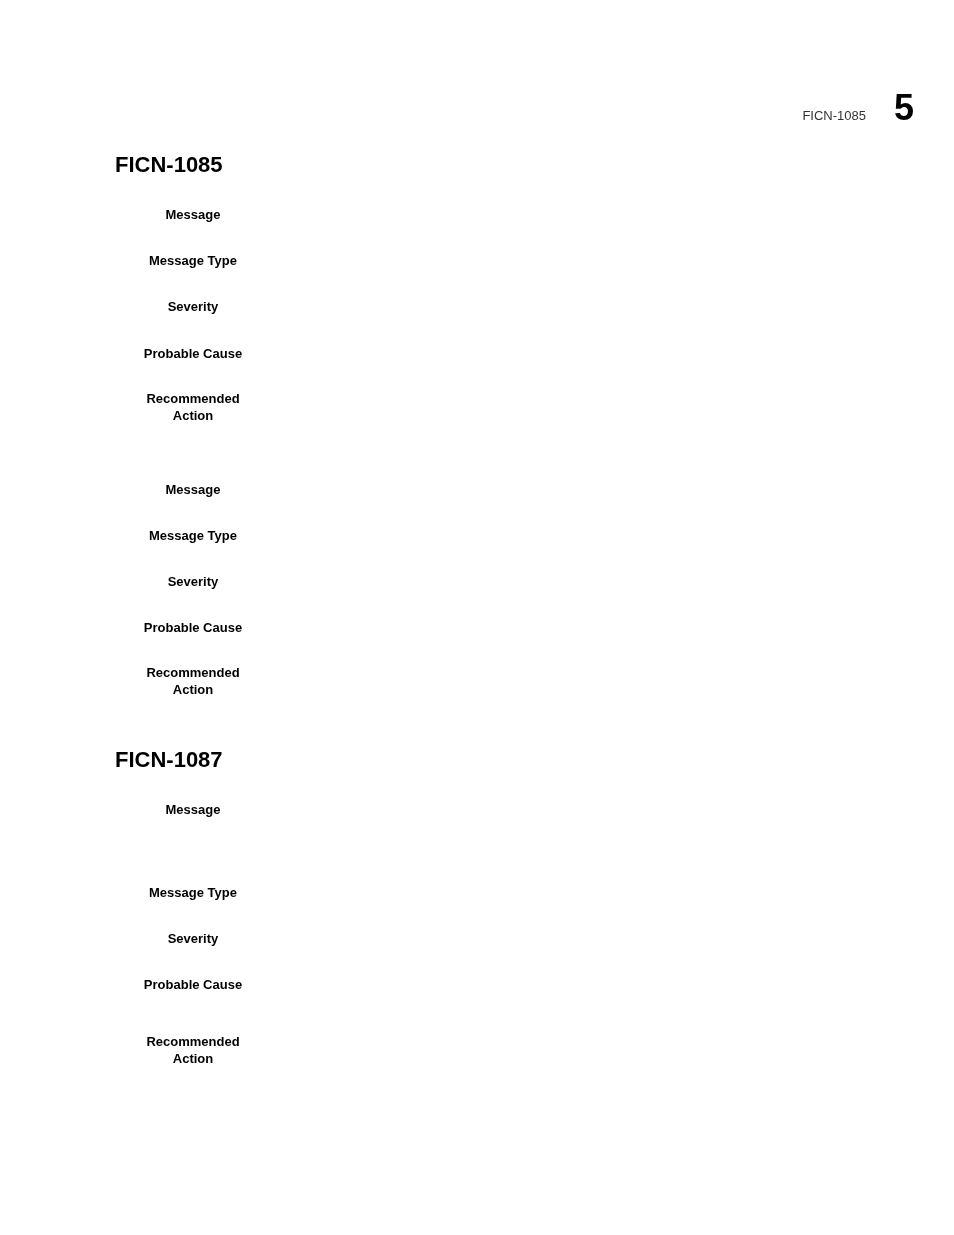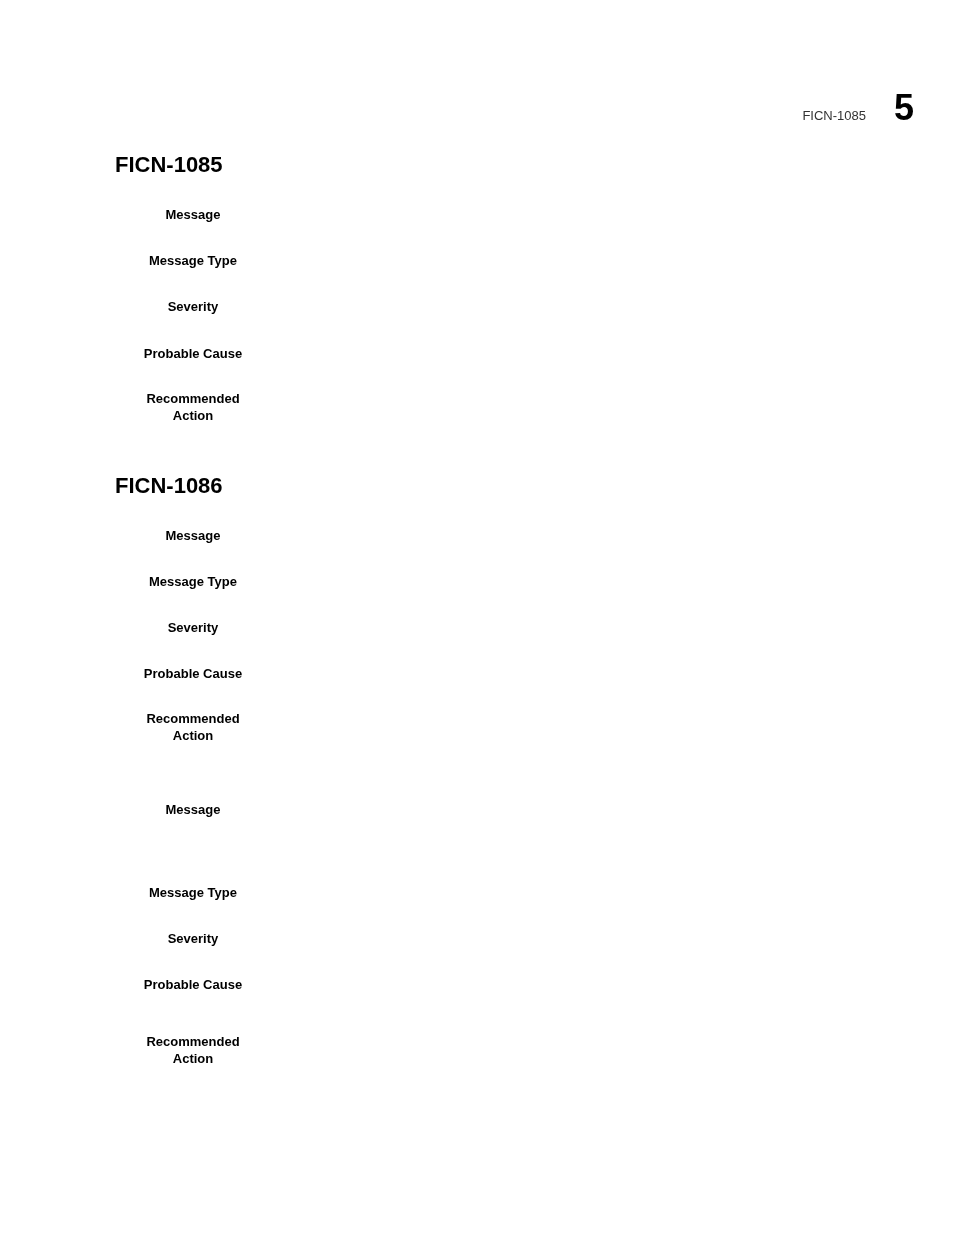--- a/index.html
+++ b/index.html
@@ -107,21 +107,20 @@
       <div class="field-value"></div>
     </div>
 
     <div class="field-row">
       <div class="field-label" style="line-height:1.3;">Recommended<br>Action</div>
       <div class="field-value"></div>
     </div>
   </div>
 
   <div class="section">
-    <div class="section-title">FICN-1086</div>
 
     <div class="field-row">
       <div class="field-label">Message</div>
       <div class="field-value"></div>
     </div>
 
     <div class="field-row">
       <div class="field-label">Message Type</div>
       <div class="field-value"></div>
     </div>
@@ -136,20 +135,21 @@
       <div class="field-value"></div>
     </div>
 
     <div class="field-row">
       <div class="field-label" style="line-height:1.3;">Recommended<br>Action</div>
       <div class="field-value"></div>
     </div>
   </div>
 
   <div class="section">
+    <div class="section-title">FICN-1087</div>
 
     <div class="field-row">
       <div class="field-label">Message</div>
       <div class="field-value" style="min-height: 55px;"></div>
     </div>
 
     <div class="field-row">
       <div class="field-label">Message Type</div>
       <div class="field-value"></div>
     </div>

